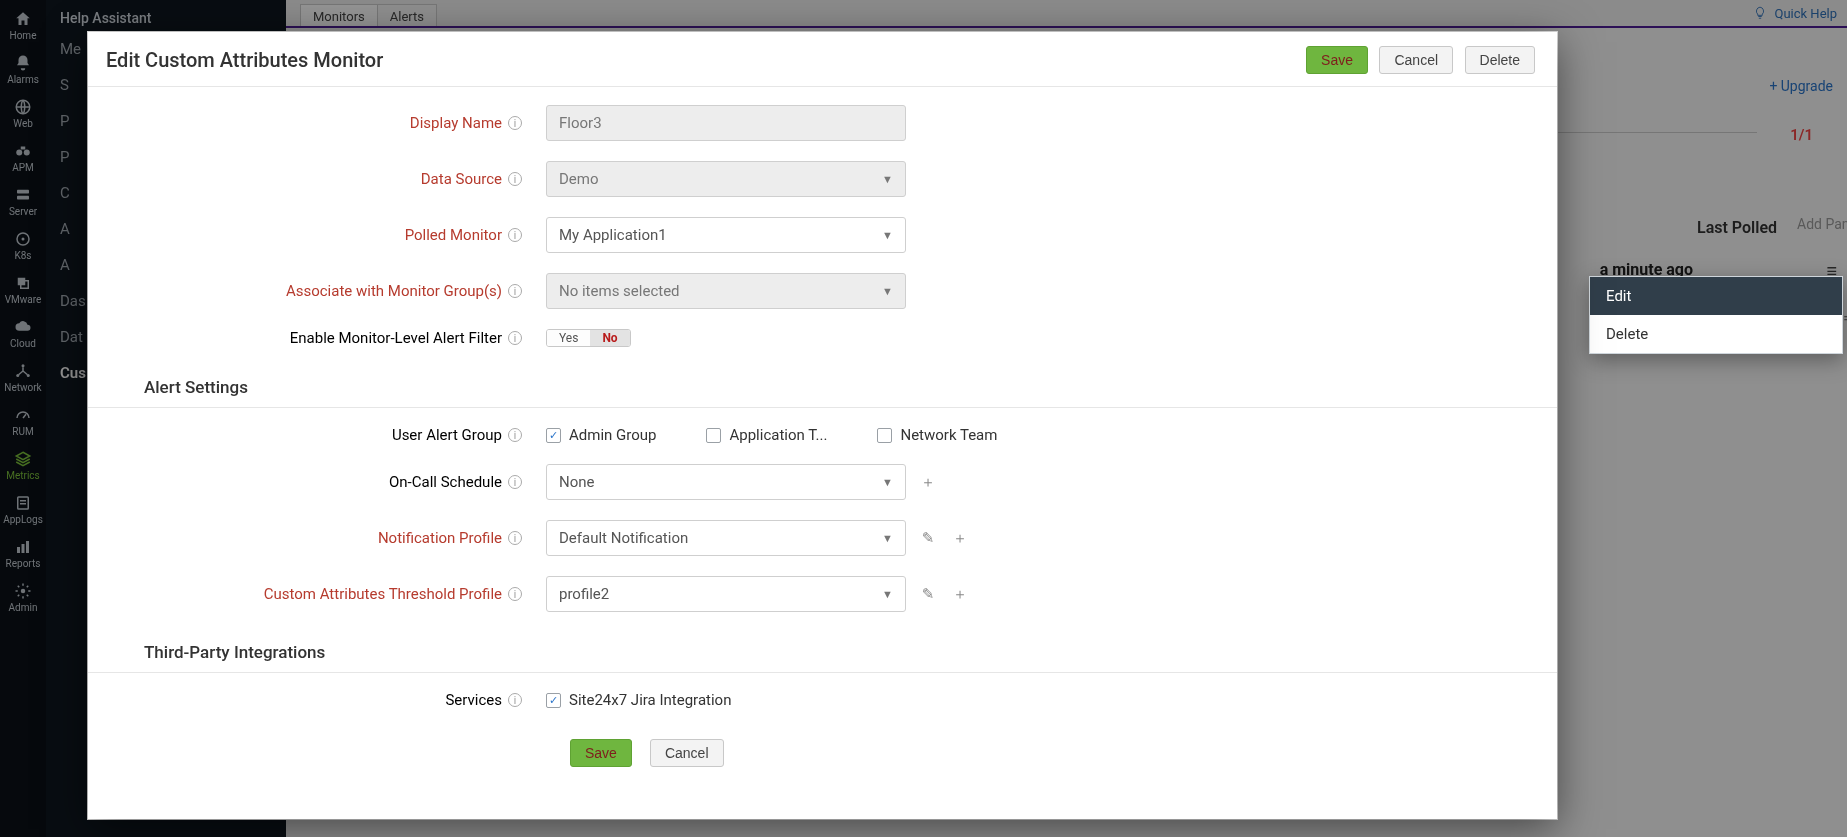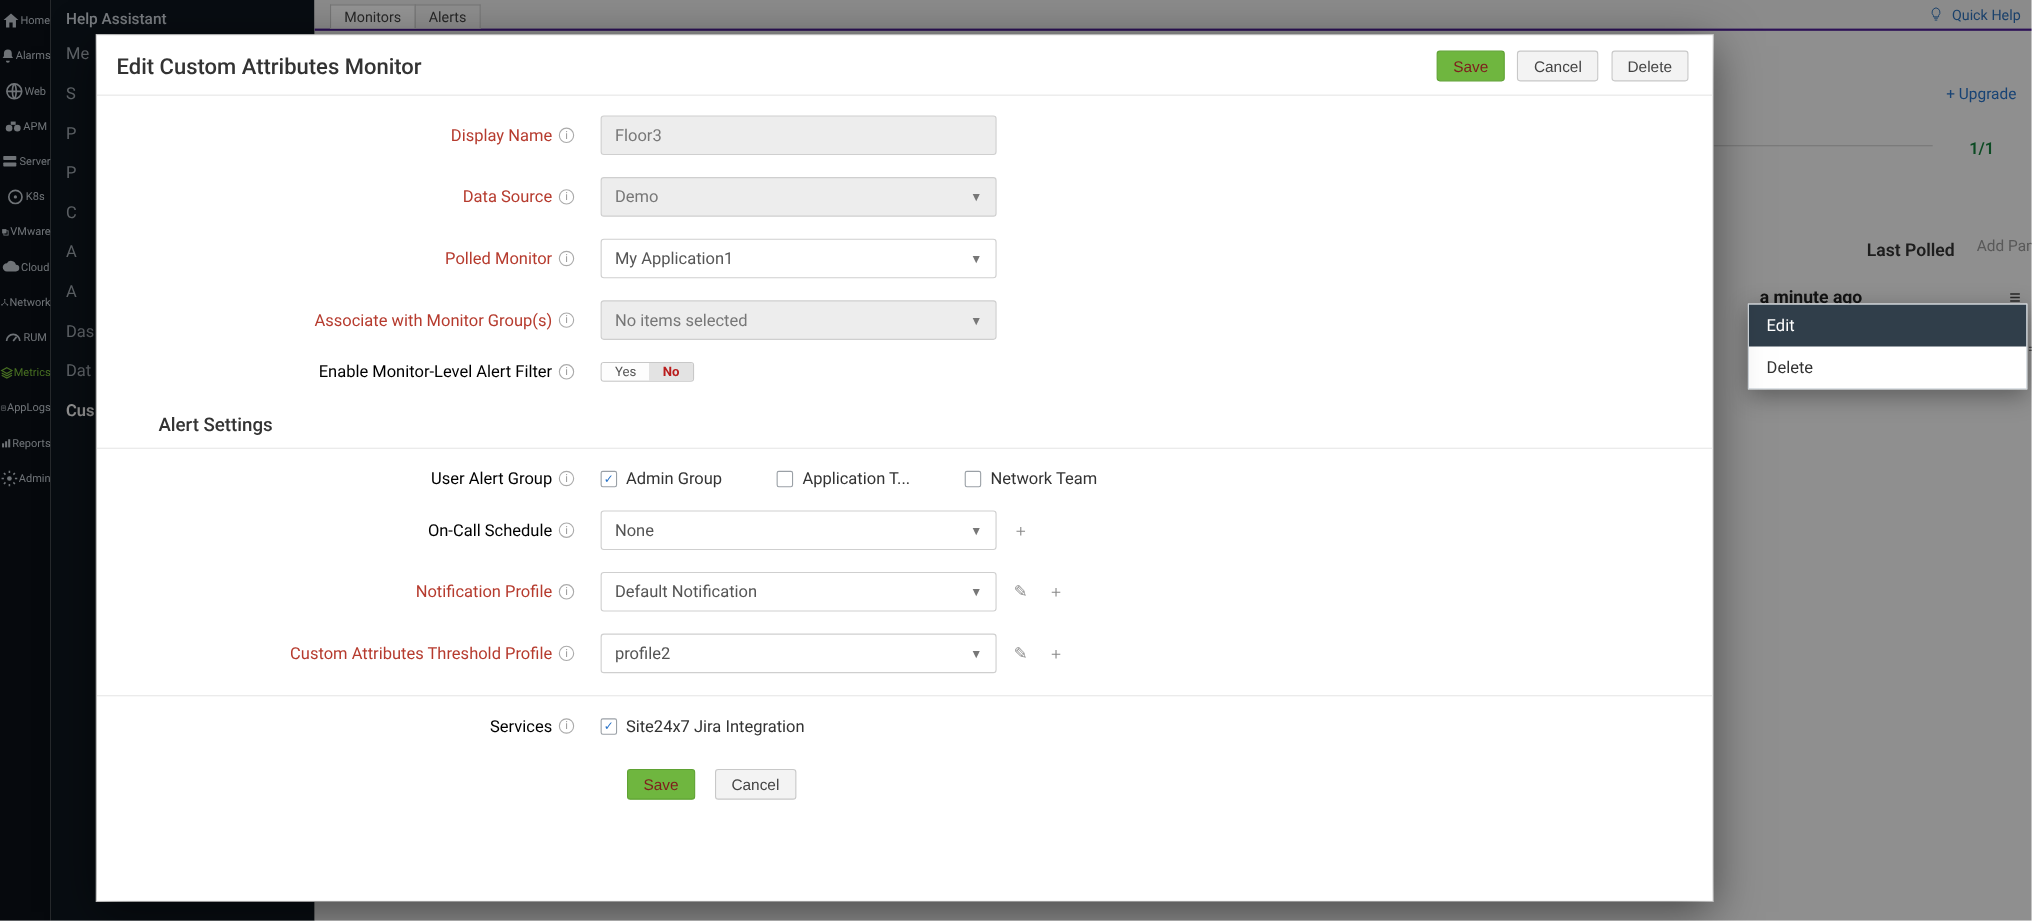--- a/index.html
+++ b/index.html
@@ -36,23 +36,23 @@
     display: flex;
     flex-direction: column;
     align-items: center;
     padding-top: 4px;
     font-size: 10px;
     z-index: 2;
   }
   .sidebar .nav-item {
     width: 46px;
     display: flex;
-    flex-direction: row;
+    flex-direction: column;
     align-items: center;
-    justify-content: center;
+    justify-content: flex-end;
     padding: 6px 0 6px;
     cursor: pointer;
     text-align: center;
   }
   .sidebar .nav-item.active { color: #7bbf3a; }
   .sidebar .nav-item svg { width: 18px; height: 18px; fill: currentColor; margin-bottom: 2px; }
   .sidebar .nav-item span.lbl { font-size: 10px; line-height: 12px; }
 
   
   .help-panel {
@@ -102,21 +102,21 @@
     color: #2e70b8;
     font-size: 13px;
   }
   .top-right-strip .qh svg { width:14px; height:14px; vertical-align:-2px; margin-right:4px; fill:#2e70b8; stroke:#2e70b8;}
   .upgrade-link {
     position:absolute; right:14px; top:78px;
     color:#2a74c9; font-size:14px;
   }
   .page-counter {
     position:absolute; right:34px; top:126px;
-    color:#15803d; font-size:15px; font-weight:600;
+    color:#ef4444; font-size:15px; font-weight:600;
   }
   .long-line {
     position:absolute; right:90px; top:132px;
     height:1px; background:#ccc; width:1460px;
   }
   .last-polled {
     position:absolute; right:70px; top:218px;
     color:#333; font-weight:600; font-size:16px;
   }
   .add-pane {
@@ -590,20 +590,21 @@
       <div class="input-col">
         <div class="select-like">
           <span>profile2</span>
           <span class="caret">▼</span>
         </div>
         <span class="icon-btn">✎</span>
         <span class="icon-btn">＋</span>
       </div>
     </div>
 
+    <div class="section-title">Third-Party Integrations</div>
     <div class="hr"></div>
 
     <div class="form-row">
       <div class="label-col">
         <span>Services</span>
         <span class="info">i</span>
       </div>
       <div class="input-col">
         <label class="chk">
           <span class="box checked"></span>

